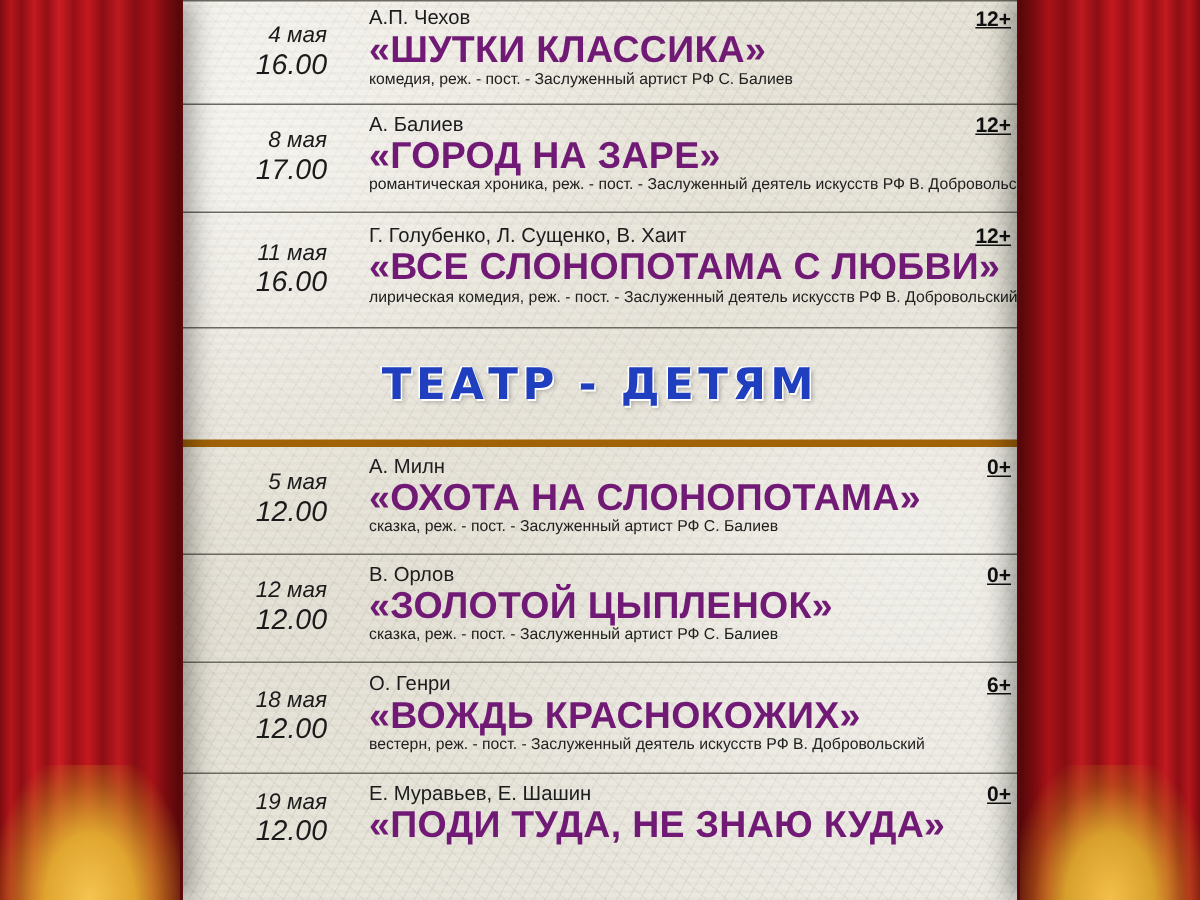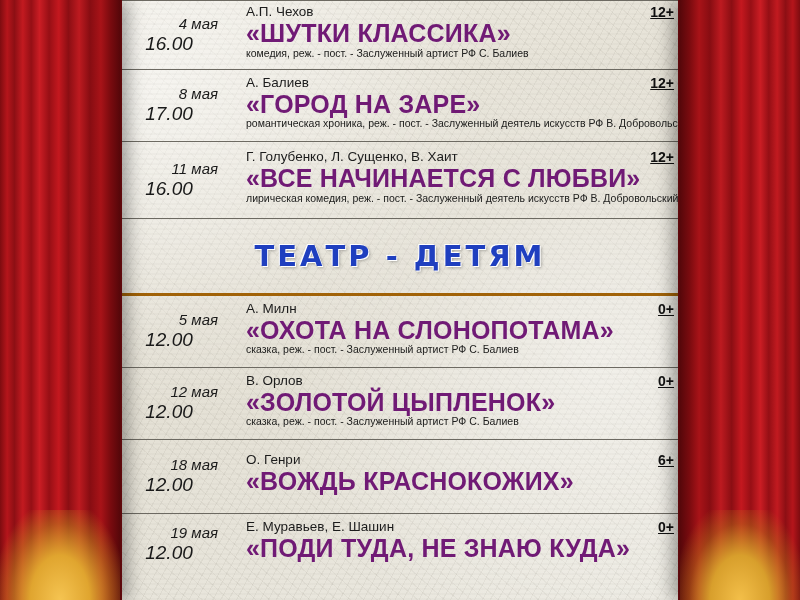--- a/index.html
+++ b/index.html
@@ -112,21 +112,20 @@
     font-style: italic;
     color: #1a1a1a;
     line-height: 1.18;
   }
   .date-cell .d {
     font-size: 15px;
     white-space: nowrap;
   }
   .date-cell .t {
     font-size: 19px;
-    text-align: center;
   }
 
   .info-cell {
     flex: 1 1 auto;
     padding: 6px 4px 13px 14px;
     box-sizing: border-box;
     position: relative;
     min-width: 0;
   }
   .author {
@@ -158,21 +157,21 @@
     color: #111;
     text-decoration: underline;
   }
 
   
   .section-header {
     height: 74px;
     display: flex;
     align-items: center;
     justify-content: center;
-    border-bottom: 3px solid #a16207;
+    border-bottom: 5px solid #a16207;
   }
   .section-header .st {
     font-family: "DejaVu Sans", sans-serif;
     font-weight: bold;
     font-size: 29px;
     letter-spacing: 3px;
     color: #1f3fbf;
     text-shadow:
       1px 1px 0 #ffffff,
       -1px -1px 0 #ffffff,
@@ -221,21 +220,21 @@
     </div>
   </div>
 
   <div class="row" style="height:77px;">
     <div class="date-cell">
       <div class="d">11 мая</div>
       <div class="t">16.00</div>
     </div>
     <div class="info-cell">
       <div class="author">Г. Голубенко, Л. Сущенко, В. Хаит</div>
-      <div class="title">«ВСЕ НАЧИНАЕТСЯ С ЛЮБВИ»</div>
+      <div class="title">«ВСЕ СЛОНОПОТАМА С ЛЮБВИ»</div>
       <div class="genre">лирическая комедия, реж. - пост. - Заслуженный деятель искусств РФ В. Добровольский</div>
       <div class="age">12+</div>
     </div>
   </div>
 
   <div class="section-header">
     <div class="st">ТЕАТР  -  ДЕТЯМ</div>
   </div>
 
   <div class="row" style="height:72px;">
@@ -265,20 +264,21 @@
   </div>
 
   <div class="row" style="height:74px;">
     <div class="date-cell">
       <div class="d">18 мая</div>
       <div class="t">12.00</div>
     </div>
     <div class="info-cell">
       <div class="author">О. Генри</div>
       <div class="title">«ВОЖДЬ КРАСНОКОЖИХ»</div>
+      <div class="genre">вестерн, реж. - пост. - Заслуженный деятель искусств РФ В. Добровольский</div>
       <div class="age">6+</div>
     </div>
   </div>
 
   <div class="row" style="height:60px; border-bottom:none;">
     <div class="date-cell">
       <div class="d">19 мая</div>
       <div class="t">12.00</div>
     </div>
     <div class="info-cell">

